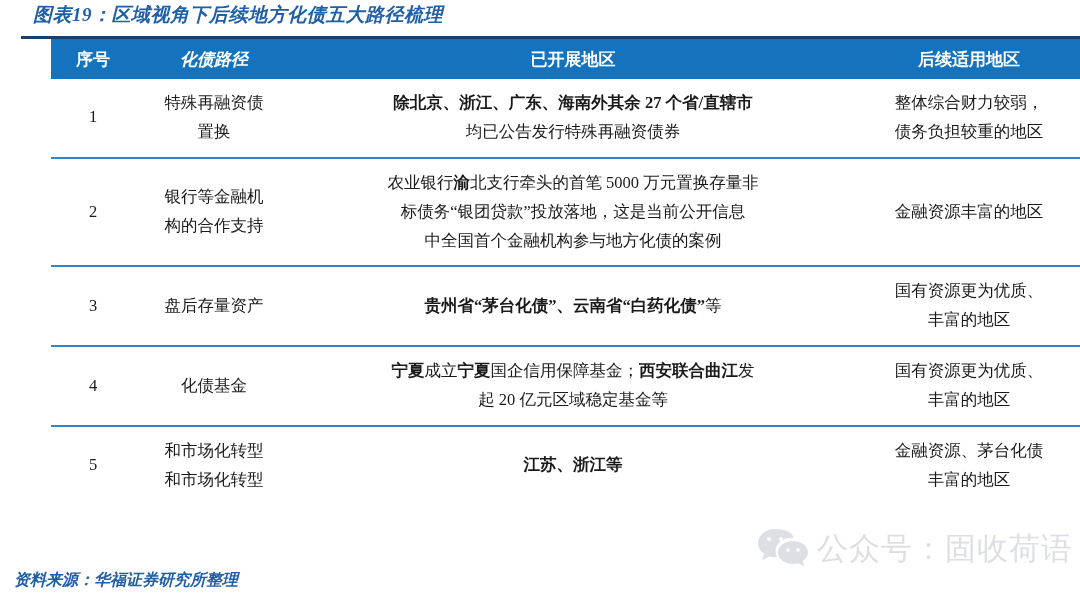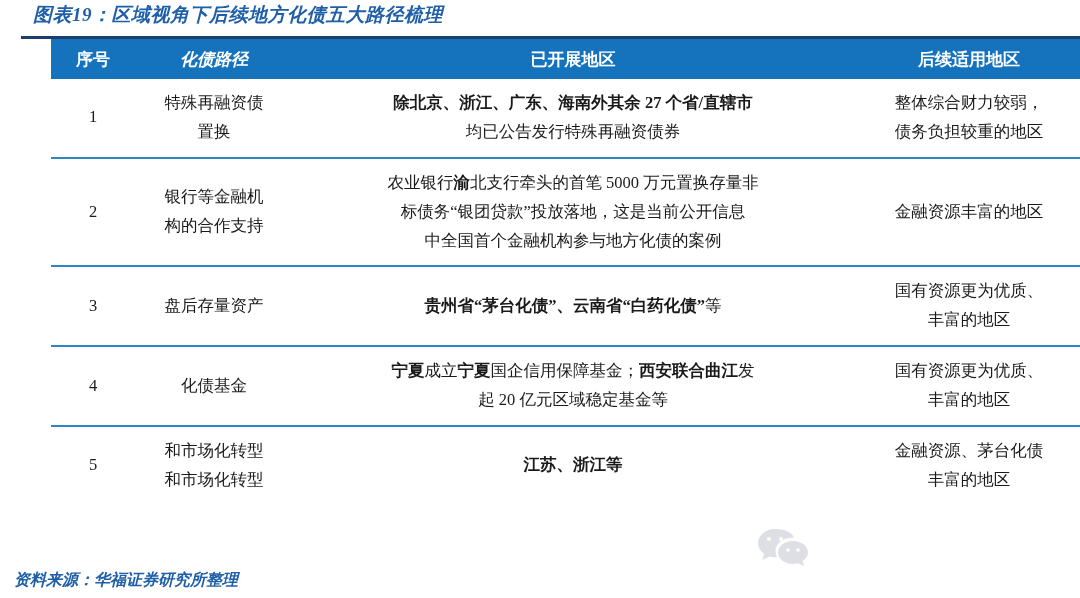--- a/index.html
+++ b/index.html
@@ -226,15 +226,16 @@
   <span class="wm-icon">
     <svg width="52" height="40" viewBox="0 0 52 40" aria-hidden="true">
       <path d="M18 2C8.6 2 1 8.3 1 16c0 4.3 2.4 8.1 6.1 10.6L5.3 33l7-3.6c1.8.5 3.7.8 5.7.8 .7 0 1.3 0 2-.1C19 28 18.5 26 18.5 24c0-7.4 7.6-13.2 16.6-13.2 .6 0 1.2 0 1.8.1C35.6 5.4 27.6 2 18 2z" fill="#c9ccd4"></path>
       <circle cx="12" cy="12" r="2.1" fill="#ffffff"></circle>
       <circle cx="24" cy="12" r="2.1" fill="#ffffff"></circle>
       <path d="M51 25.5C51 19.1 44.3 14 36 14s-15 5.1-15 11.5c0 6.4 6.7 11.5 15 11.5 1.8 0 3.5-.2 5.1-.7l6 3-1.5-5.3C48.9 31.9 51 28.9 51 25.5z" fill="#c9ccd4"></path>
       <circle cx="31" cy="23" r="1.8" fill="#ffffff"></circle>
       <circle cx="41" cy="23" r="1.8" fill="#ffffff"></circle>
     </svg>
   </span>
+  <span class="wm-text">公众号：固收荷语</span>
 </div>
 
 <div class="source-note">资料来源：华福证券研究所整理</div>
 
 </body></html>

